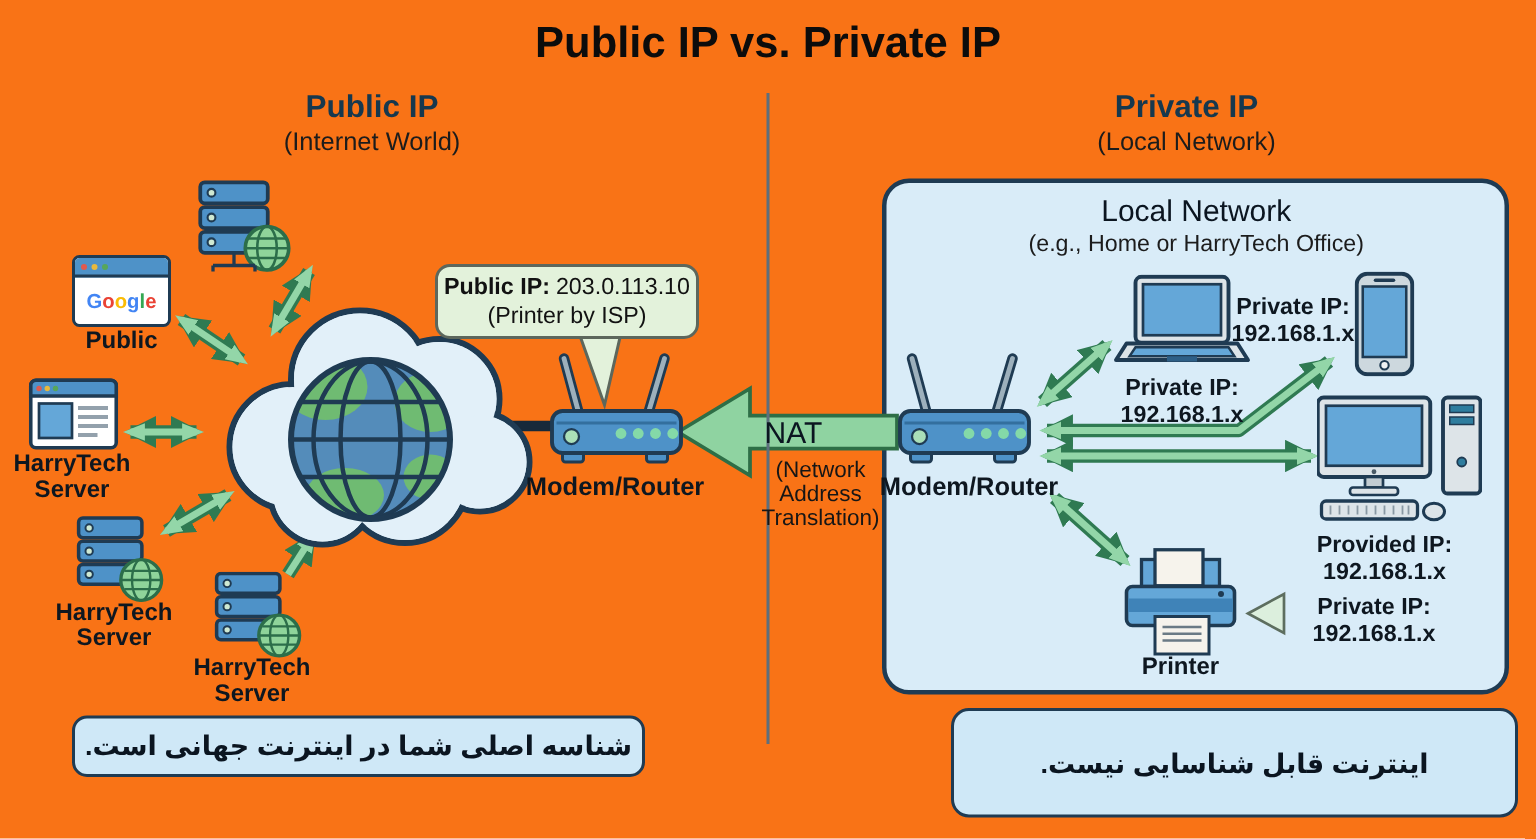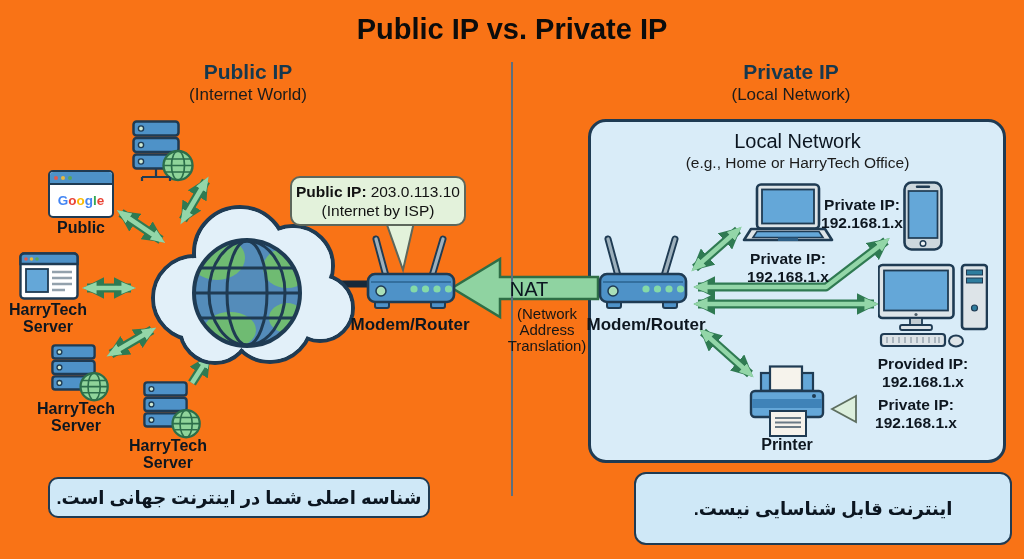--- a/index.html
+++ b/index.html
@@ -288,21 +288,21 @@
     <div>HarryTech</div>
     <div>Server</div>
   </div>
 
   <svg class="abs top" style="left:135px;top:198px" width="225" height="172">
       <use href="#sym-cloud"></use>
     </svg>
 
   <div id="callout" class="abs ctr top">
     <div><span class="bold">Public IP:</span><span style="margin-left:4px">203.0.113.10</span></div>
-    <div>(Internet by ISP)</div>
+    <div>(Printer by ISP)</div>
   </div>
 
   <svg class="abs top" style="left:366px;top:234px" width="92" height="78">
       <use href="#sym-mdm"></use>
     </svg>
   <div class="abs ctr top lbl" style="left:350px;top:316px;width:120px;font-size:17px;">Modem/Router</div>
 
   <div class="abs ctr top" style="left:488px;top:278px;width:82px;font-size:20px;font-weight:normal;color:#0b1520;">NAT</div>
   <div class="abs ctr top" style="left:496px;top:306px;width:102px;font-size:15px;line-height:16px;color:#161616;">
     <div>(Network</div>

